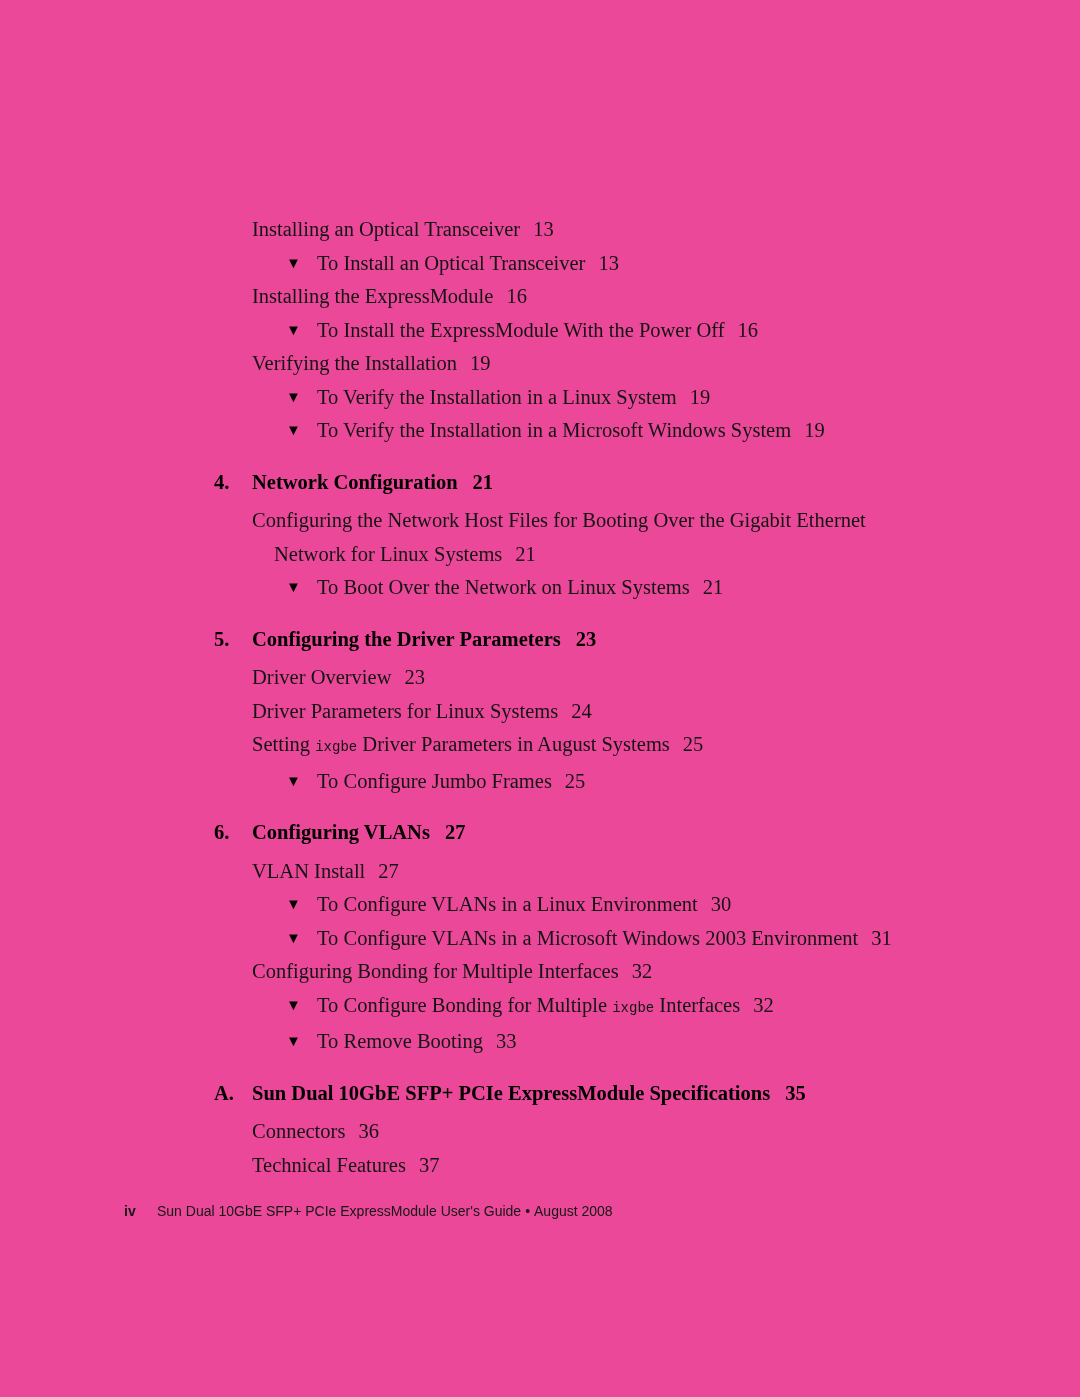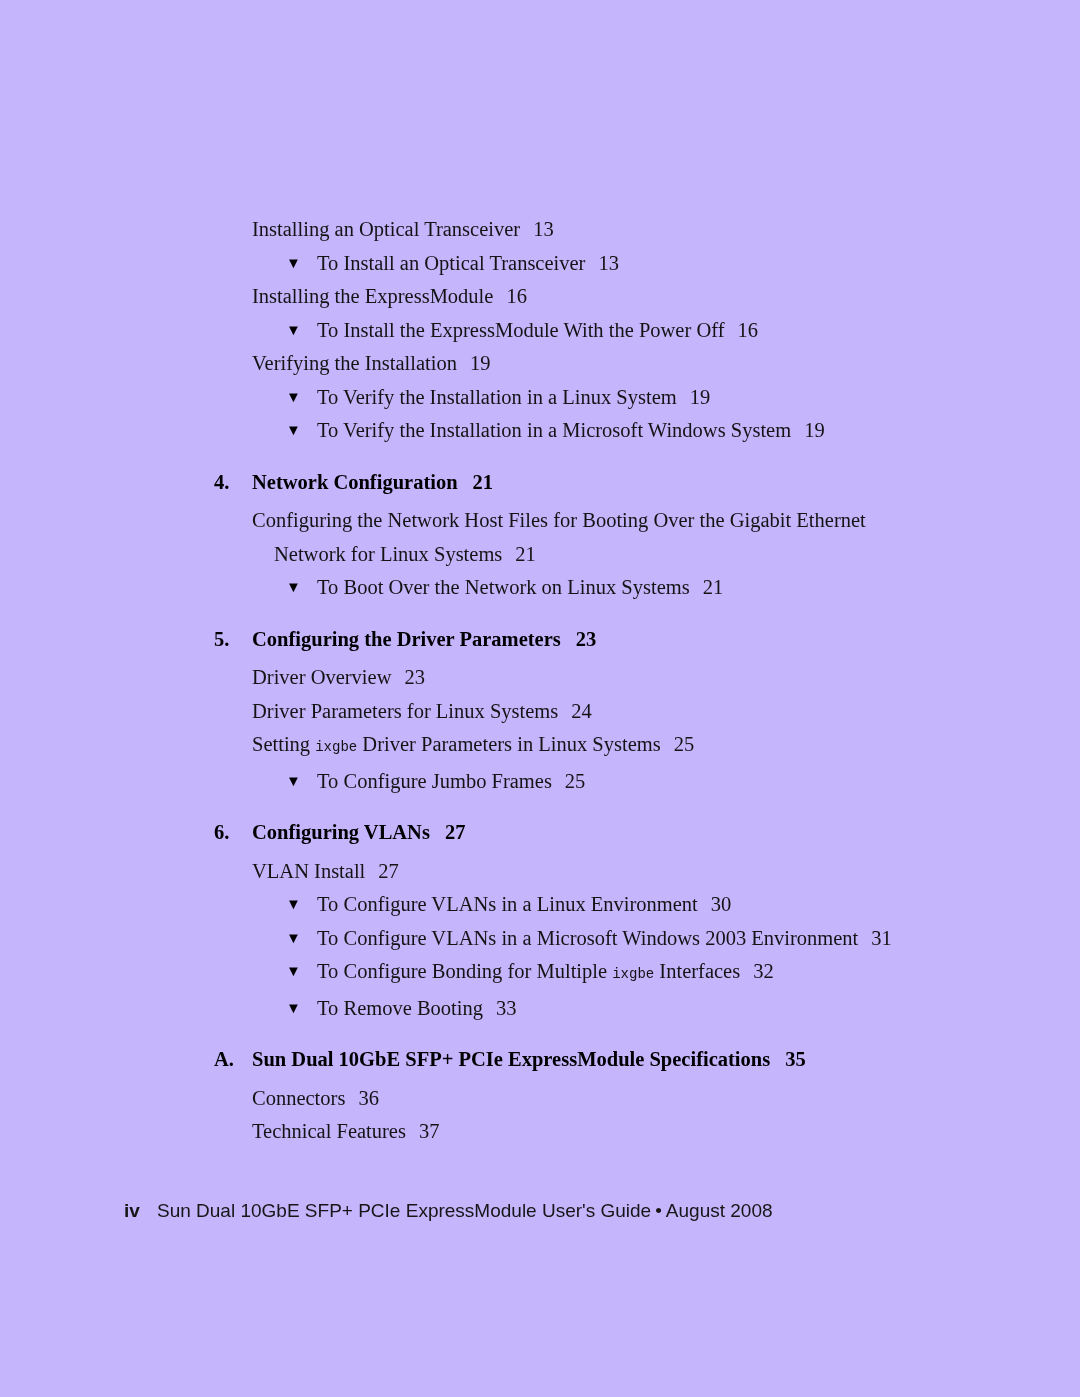--- a/index.html
+++ b/index.html
@@ -5,21 +5,21 @@
 <style>
   html, body {
     margin: 0;
     padding: 0;
     background: #ffffff;
   }
   .page {
     position: relative;
     width: 1080px;
     height: 1397px;
-    background: #c4b5fd;
+    background: #ec4899;
     overflow: hidden;
     font-family: "Liberation Serif", "DejaVu Serif", serif;
     color: #111111;
   }
 
   .toc {
     position: absolute;
     left: 0;
     top: 0;
     width: 1080px;
@@ -89,21 +89,21 @@
 
   
   .gap-chapter { height: 18px; }
 
   
   .footer {
     position: absolute;
     left: 124px;
     top: 1201px;
     font-family: "Liberation Sans", "DejaVu Sans", sans-serif;
-    font-size: 19px;
+    font-size: 14px;
     line-height: 20px;
     color: #161616;
     white-space: nowrap;
   }
   .footer .folio {
     font-weight: bold;
     display: inline-block;
     width: 33px;
   }
   .footer .sep { padding: 0 4px; }
@@ -124,28 +124,29 @@
       <div class="gap-chapter"></div>
       <div class="chapter"><span class="num">4.</span><span>Network Configuration</span><span class="pg">21</span></div>
       <div style="height: 5px;"></div>
       <div class="entry lvl1"><span>Configuring the Network Host Files for Booting Over the Gigabit Ethernet</span><span class="wrap-ind">Network for Linux Systems<span class="pg">21</span></span></div>
       <div class="entry lvl2"><span class="tri">▼</span><span>To Boot Over the Network on Linux Systems</span><span class="pg">21</span></div>
       <div class="gap-chapter"></div>
       <div class="chapter"><span class="num">5.</span><span>Configuring the Driver Parameters</span><span class="pg">23</span></div>
       <div style="height: 5px;"></div>
       <div class="entry lvl1"><span>Driver Overview</span><span class="pg">23</span></div>
       <div class="entry lvl1"><span>Driver Parameters for Linux Systems</span><span class="pg">24</span></div>
-      <div class="entry lvl1"><span>Setting </span><span class="mono">ixgbe</span><span> Driver Parameters in Linux Systems</span><span class="pg">25</span></div>
+      <div class="entry lvl1"><span>Setting </span><span class="mono">ixgbe</span><span> Driver Parameters in August Systems</span><span class="pg">25</span></div>
       <div class="entry lvl2"><span class="tri">▼</span><span>To Configure Jumbo Frames</span><span class="pg">25</span></div>
       <div class="gap-chapter"></div>
       <div class="chapter"><span class="num">6.</span><span>Configuring VLANs</span><span class="pg">27</span></div>
       <div style="height: 5px;"></div>
       <div class="entry lvl1"><span>VLAN Install</span><span class="pg">27</span></div>
       <div class="entry lvl2"><span class="tri">▼</span><span>To Configure VLANs in a Linux Environment</span><span class="pg">30</span></div>
       <div class="entry lvl2"><span class="tri">▼</span><span>To Configure VLANs in a Microsoft Windows 2003 Environment</span><span class="pg">31</span></div>
+      <div class="entry lvl1"><span>Configuring Bonding for Multiple Interfaces</span><span class="pg">32</span></div>
       <div class="entry lvl2"><span class="tri">▼</span><span>To Configure Bonding for Multiple </span><span class="mono">ixgbe</span><span> Interfaces</span><span class="pg">32</span></div>
       <div class="entry lvl2"><span class="tri">▼</span><span>To Remove Booting</span><span class="pg">33</span></div>
       <div class="gap-chapter"></div>
       <div class="chapter"><span class="num">A.</span><span>Sun Dual 10GbE SFP+ PCIe ExpressModule Specifications</span><span class="pg">35</span></div>
       <div style="height: 5px;"></div>
       <div class="entry lvl1"><span>Connectors</span><span class="pg">36</span></div>
       <div class="entry lvl1"><span>Technical Features</span><span class="pg">37</span></div>
     </div>
 
   <div class="footer">

